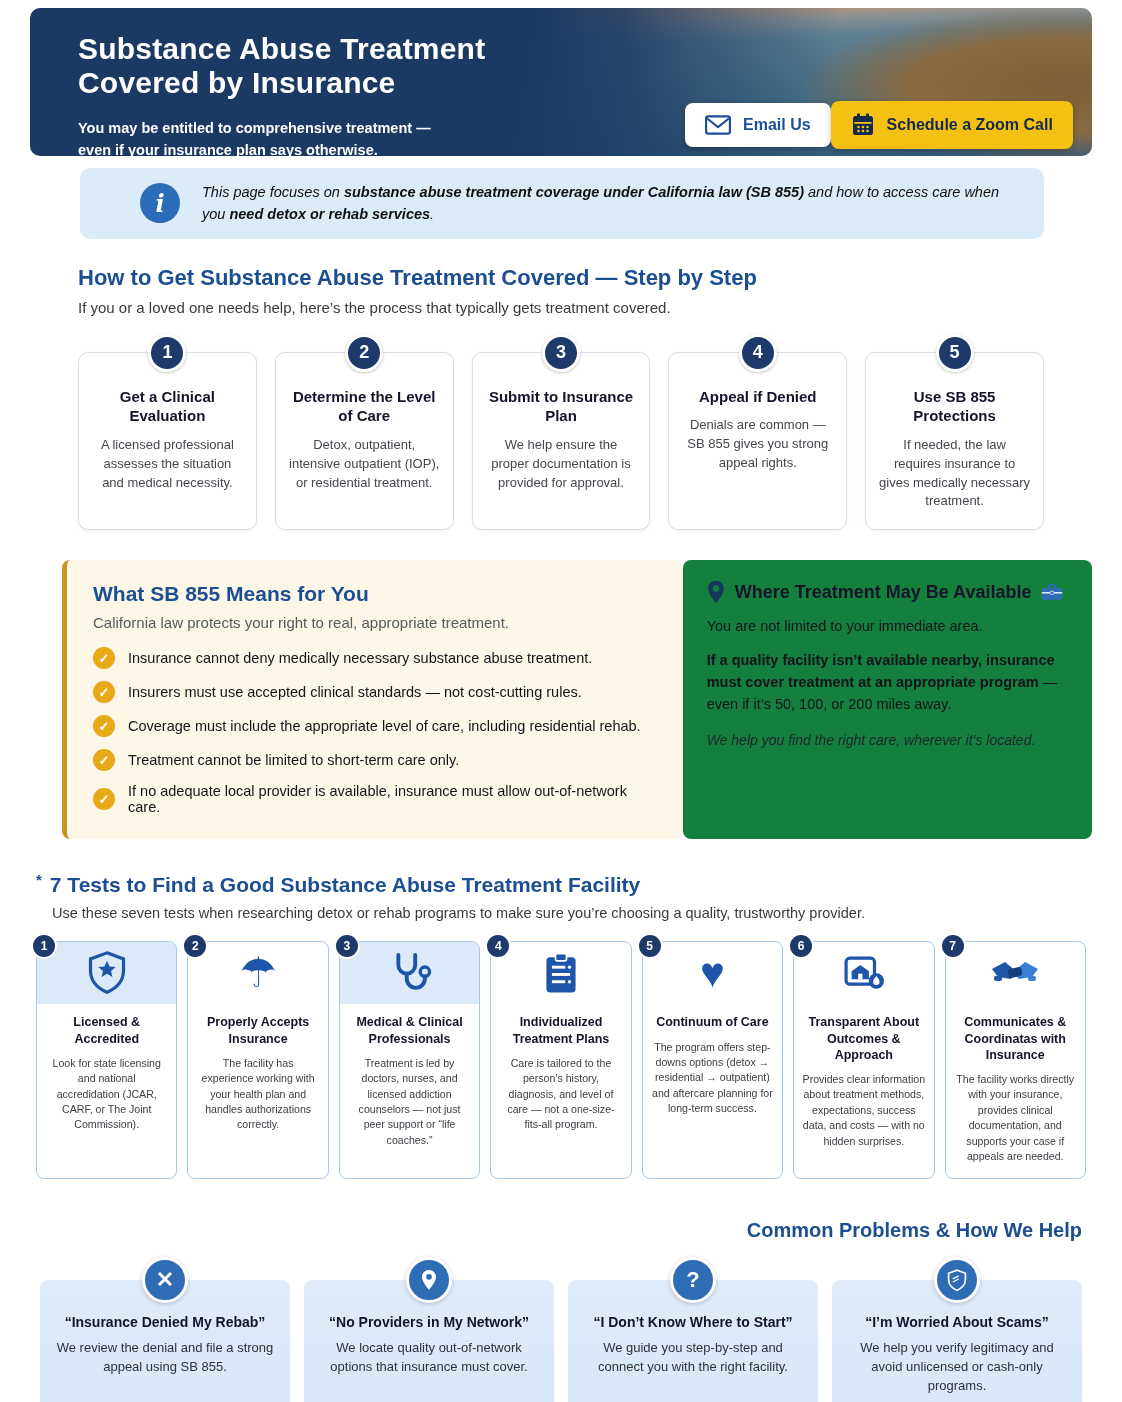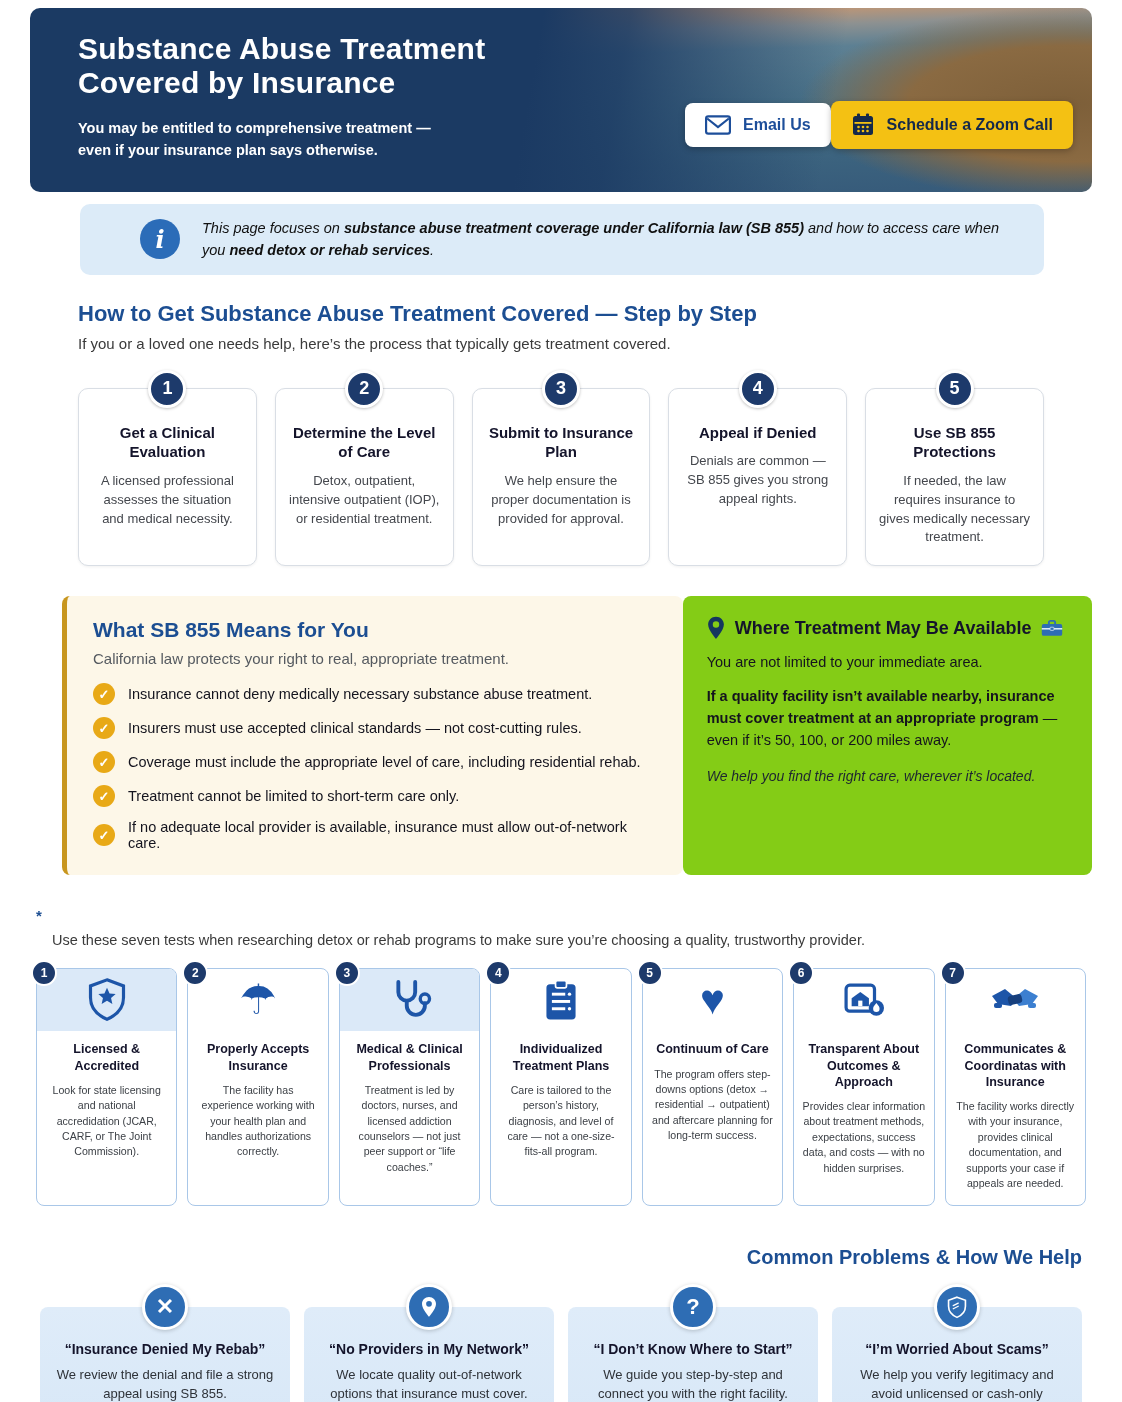--- a/index.html
+++ b/index.html
@@ -5,21 +5,21 @@
   * { margin:0; padding:0; box-sizing:border-box; }
   html,body { background:#ffffff; }
   body {
     width:1122px; min-height:1402px; margin:0 auto;
     font-family:"Liberation Sans", sans-serif; color:#1a1a1a;
   }
   .page { width:1122px; position:relative; }
 
   
   .hero {
-    position:relative; margin:8px 30px 4px 30px; height:184px;
+    position:relative; margin:8px 30px 4px 30px; height:148px;
     border-radius:10px; overflow:hidden;
     background:
       linear-gradient(100deg, #1b3a63 0%, #1b3a63 47%, rgba(27,58,99,0.85) 55%, rgba(27,58,99,0) 75%),
       radial-gradient(ellipse 34% 70% at 98% 52%, #7d5f39 0%, #8a6a42 45%, rgba(138,106,66,0) 75%),
       linear-gradient(178deg, #dd9f6a 0%, #d2986b 9%, #8d9191 20%, #5d8093 30%, #4a7389 55%, #3b627e 82%, #365a7a 100%);
   }
   .hero-content { position:absolute; left:48px; top:24px; color:#ffffff; }
   .hero-title { font-size:30px; font-weight:bold; line-height:1.13; letter-spacing:0.2px; }
   .hero-sub { margin-top:12px; font-size:16.5px; font-weight:bold; }
   .hero-tag { margin-top:18px; font-size:14.5px; font-weight:bold; line-height:1.5; }
@@ -69,21 +69,21 @@
   }
   .sb-box h2 { color:#1c4e92; font-size:21px; font-weight:bold; }
   .sb-intro { margin-top:8px; font-size:15px; color:#555a60; }
   .sb-list { list-style:none; margin-top:16px; }
   .sb-list li { display:flex; align-items:center; gap:13px; margin-top:12px; }
   .check-circle {
     width:22px; height:22px; border-radius:50%; background:#e8a917; flex:none;
     color:#ffffff; font-size:13px; font-weight:bold; display:flex; align-items:center; justify-content:center;
   }
   .sb-item-text { font-size:14.5px; color:#14141e; }
-  .avail-box { flex:1; background:#84cc16; border-radius:8px; padding:20px 24px; }
+  .avail-box { flex:1; background:#15803d; border-radius:8px; padding:20px 24px; }
   .avail-head { display:flex; align-items:center; gap:10px; }
   .avail-head h3 { font-size:18px; font-weight:bold; color:#14142b; }
   .avail-line { margin-top:14px; font-size:14.5px; color:#14141e; }
   .avail-para { margin-top:16px; font-size:14.5px; line-height:1.5; color:#14141e; }
   .avail-italic { margin-top:16px; font-size:14px; font-style:italic; color:#1d2530; }
 
   
   .tests { margin:34px 36px 0 36px; }
   .tests-head { display:flex; align-items:flex-start; gap:8px; margin-left:0; }
   .tests-asterisk { color:#1c4e92; font-size:15px; font-weight:bold; margin-top:-2px; }
@@ -254,20 +254,21 @@
       </div>
       <p class="avail-line">You are not limited to your immediate area.</p>
       <p class="avail-para"><b>If a quality facility isn’t available nearby, insurance must cover treatment at an appropriate program</b><span> — even if it’s 50, 100, or 200 miles away.</span></p>
       <p class="avail-italic">We help you find the right care, wherever it’s located.</p>
     </div>
   </section>
 
   <section class="tests">
     <div class="tests-head">
       <span class="tests-asterisk">*</span>
+      <h2>7 Tests to Find a Good Substance Abuse Treatment Facility</h2>
     </div>
     <p class="tests-sub">Use these seven tests when researching detox or rehab programs to make sure you’re choosing a quality, trustworthy provider.</p>
     <div class="tests-row">
 
       <div class="test-card tint">
         <div class="test-badge">1</div>
         <div class="test-icon-area">
           <span>
             <svg width="40" height="44" viewBox="0 0 32 36">
                 <path d="M16 1.5 L29.5 6.5 V16 c0 8.5-5.8 14.5-13.5 17.8 C8.3 30.5 2.5 24.5 2.5 16 V6.5 Z" fill="none" stroke="#1d55a8" stroke-width="2.6"></path>

